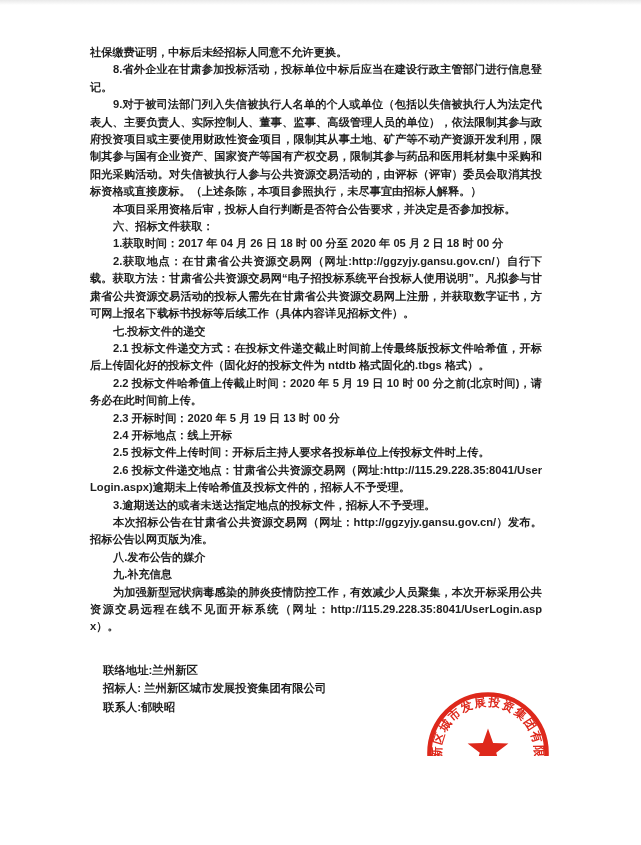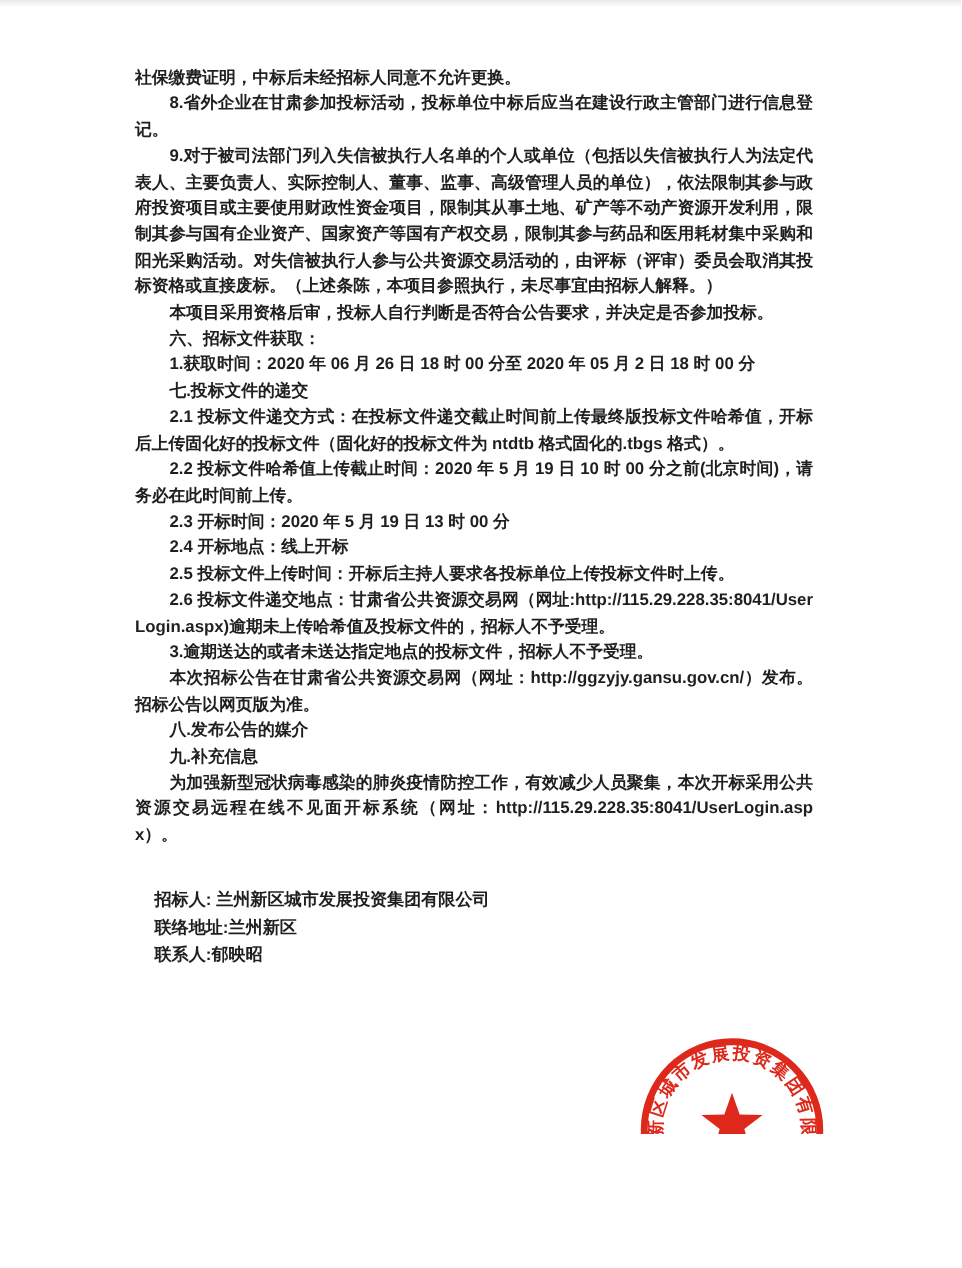--- a/index.html
+++ b/index.html
@@ -69,37 +69,38 @@
 <body>
 
 <div class="page">
 
   <div class="doc-body">
     <p class="cont">社保缴费证明，中标后未经招标人同意不允许更换。</p>
     <p>8.省外企业在甘肃参加投标活动，投标单位中标后应当在建设行政主管部门进行信息登记。</p>
     <p>9.对于被司法部门列入失信被执行人名单的个人或单位（包括以失信被执行人为法定代表人、主要负责人、实际控制人、董事、监事、高级管理人员的单位），依法限制其参与政府投资项目或主要使用财政性资金项目，限制其从事土地、矿产等不动产资源开发利用，限制其参与国有企业资产、国家资产等国有产权交易，限制其参与药品和医用耗材集中采购和阳光采购活动。对失信被执行人参与公共资源交易活动的，由评标（评审）委员会取消其投标资格或直接废标。（上述条陈，本项目参照执行，未尽事宜由招标人解释。）</p>
     <p>本项目采用资格后审，投标人自行判断是否符合公告要求，并决定是否参加投标。</p>
     <p>六、招标文件获取：</p>
-    <p>1.获取时间：2020 年 06 月 26 日 18 时 00 分至 2020 年 05 月 2 日 18 时 00 分</p>
+    <p>1.获取时间：2017 年 04 月 26 日 18 时 00 分至 2020 年 05 月 2 日 18 时 00 分</p>
+    <p>2.获取地点：在甘肃省公共资源交易网（网址:http://ggzyjy.gansu.gov.cn/）自行下载。获取方法：甘肃省公共资源交易网“电子招投标系统平台投标人使用说明”。凡拟参与甘肃省公共资源交易活动的投标人需先在甘肃省公共资源交易网上注册，并获取数字证书，方可网上报名下载标书投标等后续工作（具体内容详见招标文件）。</p>
     <p>七.投标文件的递交</p>
     <p>2.1 投标文件递交方式：在投标文件递交截止时间前上传最终版投标文件哈希值，开标后上传固化好的投标文件（固化好的投标文件为 ntdtb 格式固化的.tbgs 格式）。</p>
     <p>2.2 投标文件哈希值上传截止时间：2020 年 5 月 19 日 10 时 00 分之前(北京时间)，请务必在此时间前上传。</p>
     <p>2.3 开标时间：2020 年 5 月 19 日 13 时 00 分</p>
     <p>2.4 开标地点：线上开标</p>
     <p>2.5 投标文件上传时间：开标后主持人要求各投标单位上传投标文件时上传。</p>
     <p>2.6 投标文件递交地点：甘肃省公共资源交易网（网址:http://115.29.228.35:8041/UserLogin.aspx)逾期未上传哈希值及投标文件的，招标人不予受理。</p>
     <p>3.逾期送达的或者未送达指定地点的投标文件，招标人不予受理。</p>
     <p>本次招标公告在甘肃省公共资源交易网（网址：http://ggzyjy.gansu.gov.cn/）发布。招标公告以网页版为准。</p>
     <p>八.发布公告的媒介</p>
     <p>九.补充信息</p>
     <p>为加强新型冠状病毒感染的肺炎疫情防控工作，有效减少人员聚集，本次开标采用公共资源交易远程在线不见面开标系统（网址：http://115.29.228.35:8041/UserLogin.aspx）。</p>
 
     <div class="contact">
+      <div>联络地址:兰州新区</div>
       <div>招标人: 兰州新区城市发展投资集团有限公司</div>
-      <div>联络地址:兰州新区</div>
       <div>联系人:郁映昭</div>
     </div>
   </div>
 
   <div class="seal-date">2020 年 4 月 26 日</div>
 
   <svg class="seal-svg" width="130" height="130" viewBox="0 0 130 130">
     <circle cx="65" cy="65" r="58.5" fill="none" stroke="#de281b" stroke-width="4.6"></circle>
     <polygon points="65,40.5 70.1,55 85.4,55.4 73.2,64.7 77.6,79.4 65,70.6 52.4,79.4 56.8,64.7 44.6,55.4 59.9,55" fill="#de281b"></polygon>
     <path id="sealArc" d="M 29 95.2 A 47 47 0 1 1 101 95.2" fill="none"></path>

